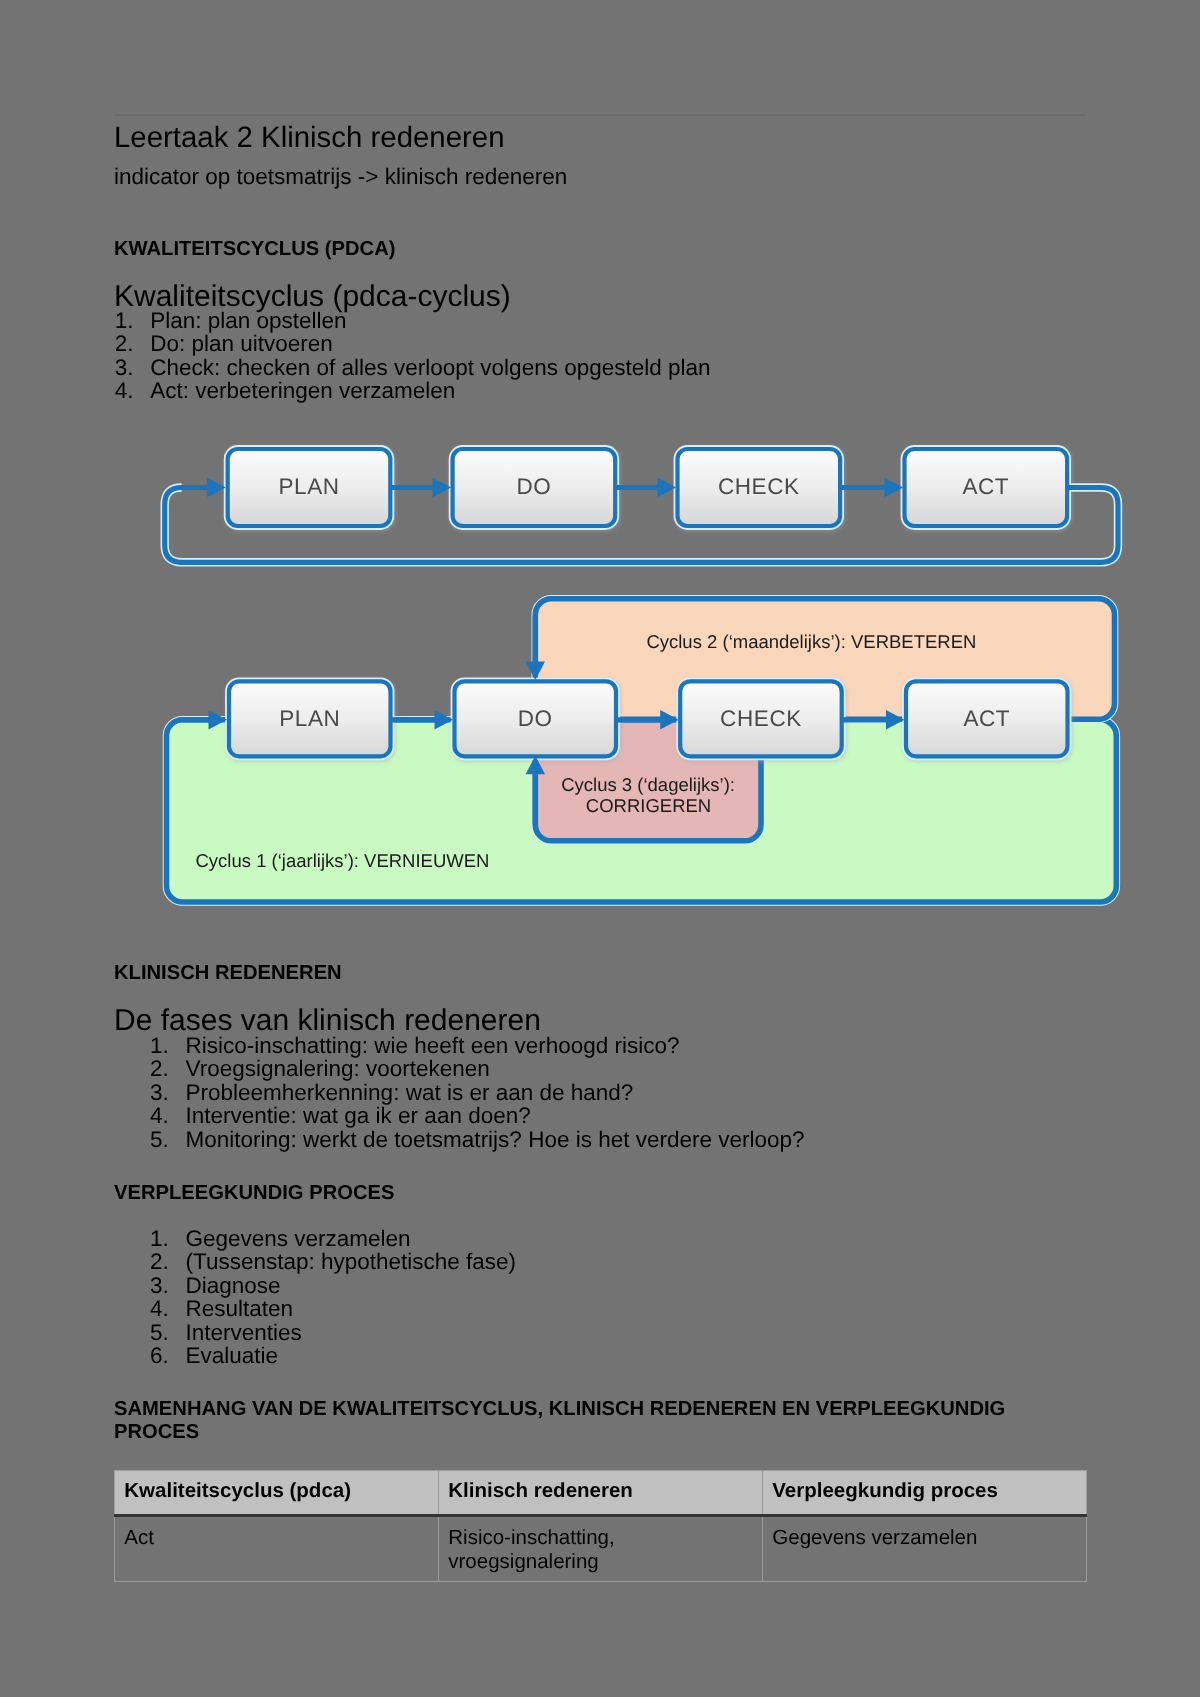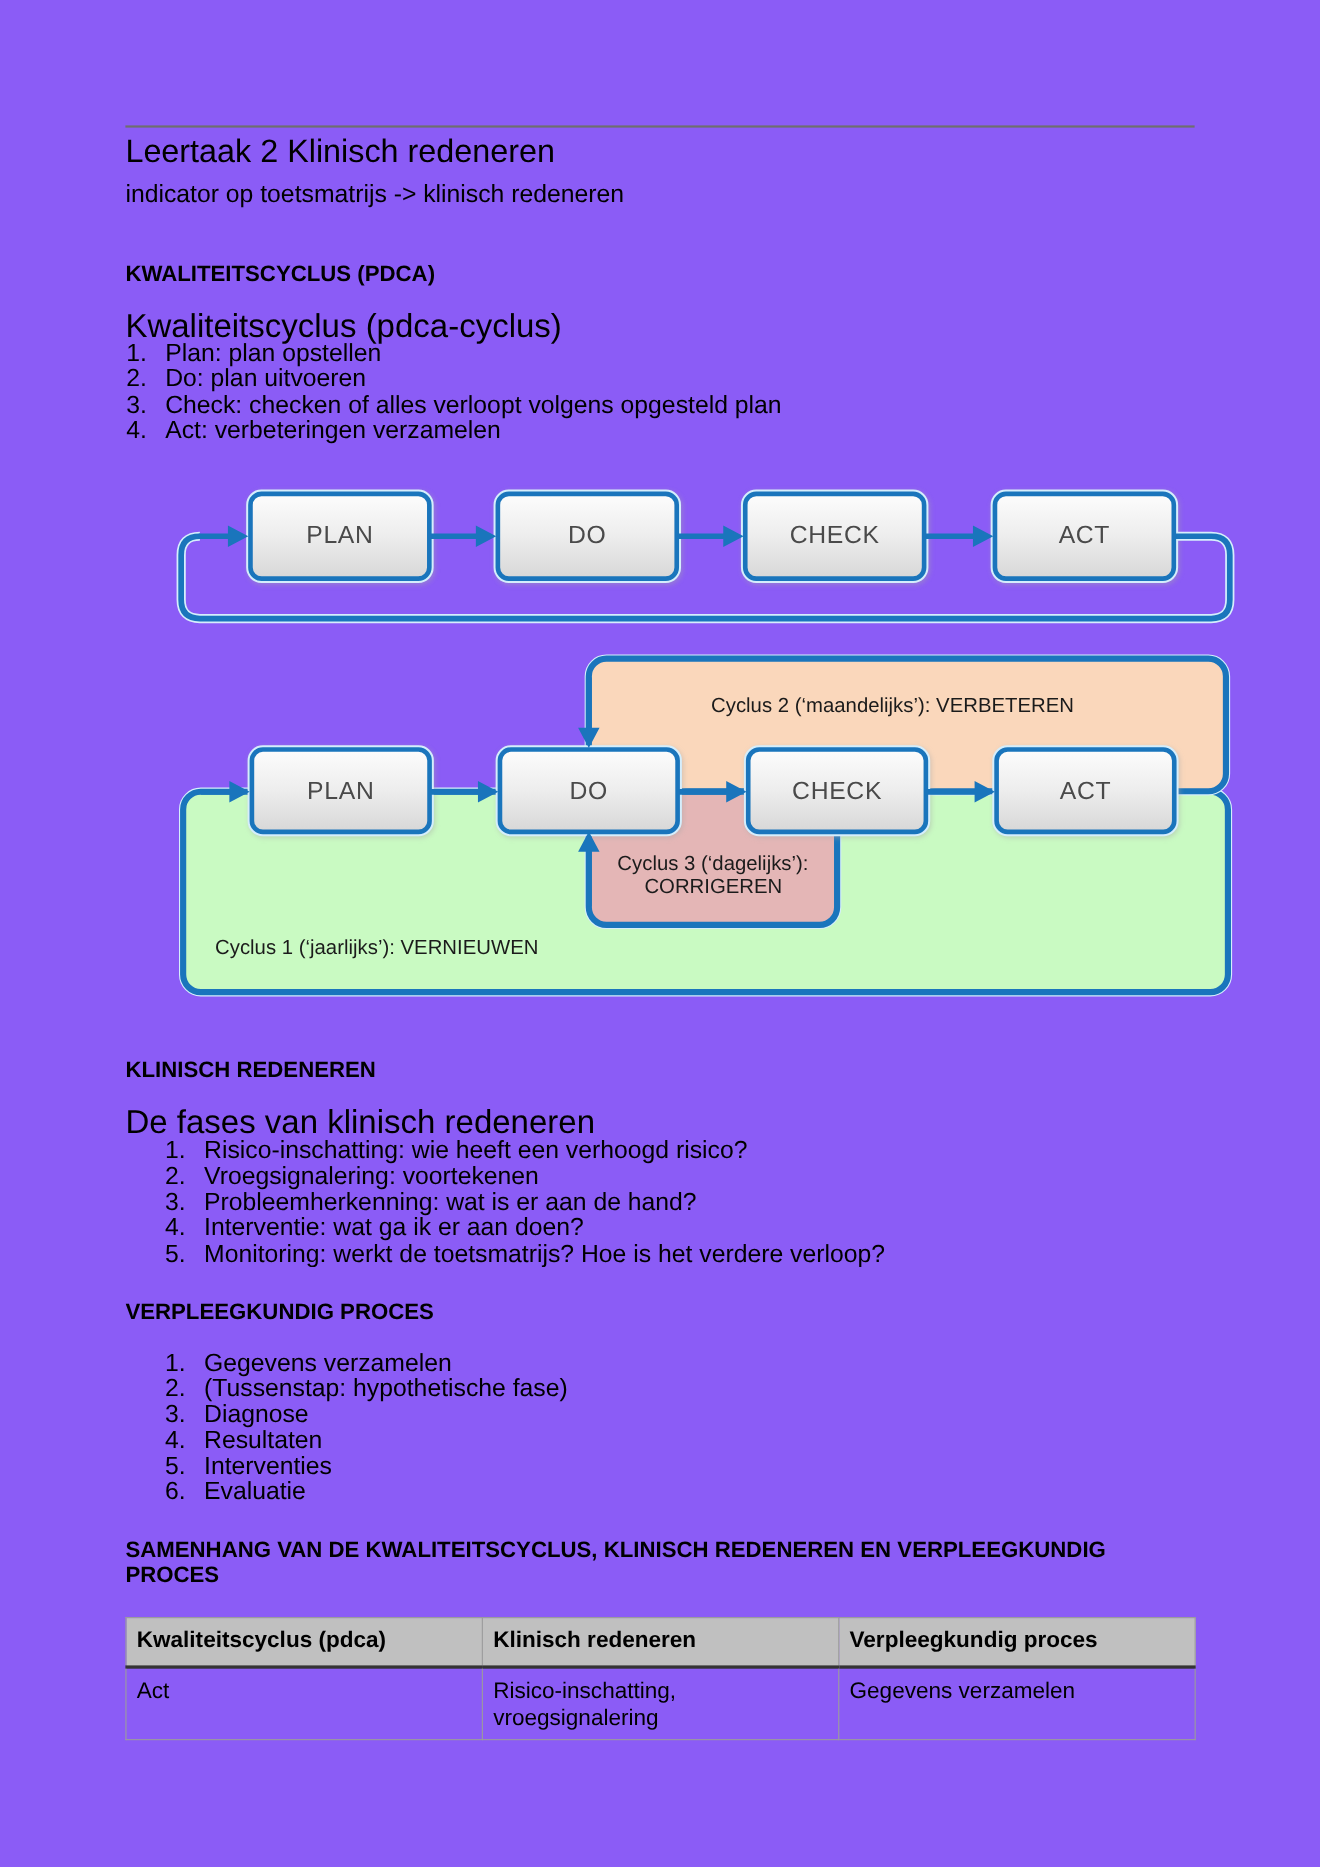--- a/index.html
+++ b/index.html
@@ -1,18 +1,18 @@
 <!DOCTYPE html>
 <html><head>
 <meta charset="utf-8">
 <title>Leertaak 2 Klinisch redeneren</title>
 <style>
   html,body{margin:0;padding:0;background:#ffffff;}
   body{width:1200px;height:1697px;font-family:"Liberation Sans",sans-serif;color:#000;overflow:hidden;-webkit-font-smoothing:antialiased;text-rendering:geometricPrecision;}
-  .page{position:relative;width:1200px;height:1697px;background:#8b5cf6;}
+  .page{position:relative;width:1200px;height:1697px;background:#737373;}
   .hrule{position:absolute;left:114px;top:114px;width:972px;height:2px;background:#6e6e6e;}
   .doc-title{position:absolute;left:114px;font-size:29.4px;line-height:29px;color:#000;font-weight:400;white-space:nowrap;}
   .doc-sub{position:absolute;left:114px;font-size:22.5px;line-height:22.5px;color:#000;font-weight:400;white-space:nowrap;}
 
   .h2{position:absolute;left:114px;font-size:20.2px;line-height:20px;font-weight:bold;color:#000;white-space:nowrap;}
   .h2w{white-space:normal;}
   .para{position:absolute;left:114px;font-size:30px;line-height:22.5px;font-weight:400;color:#000;white-space:nowrap;}
   .olist{position:absolute;font-size:22.5px;line-height:23.5px;color:#000;margin:0;padding:0;list-style:none;}
   .olist li{display:flex;white-space:nowrap;}
   .olist .num{width:35.5px;flex:0 0 35.5px;}

